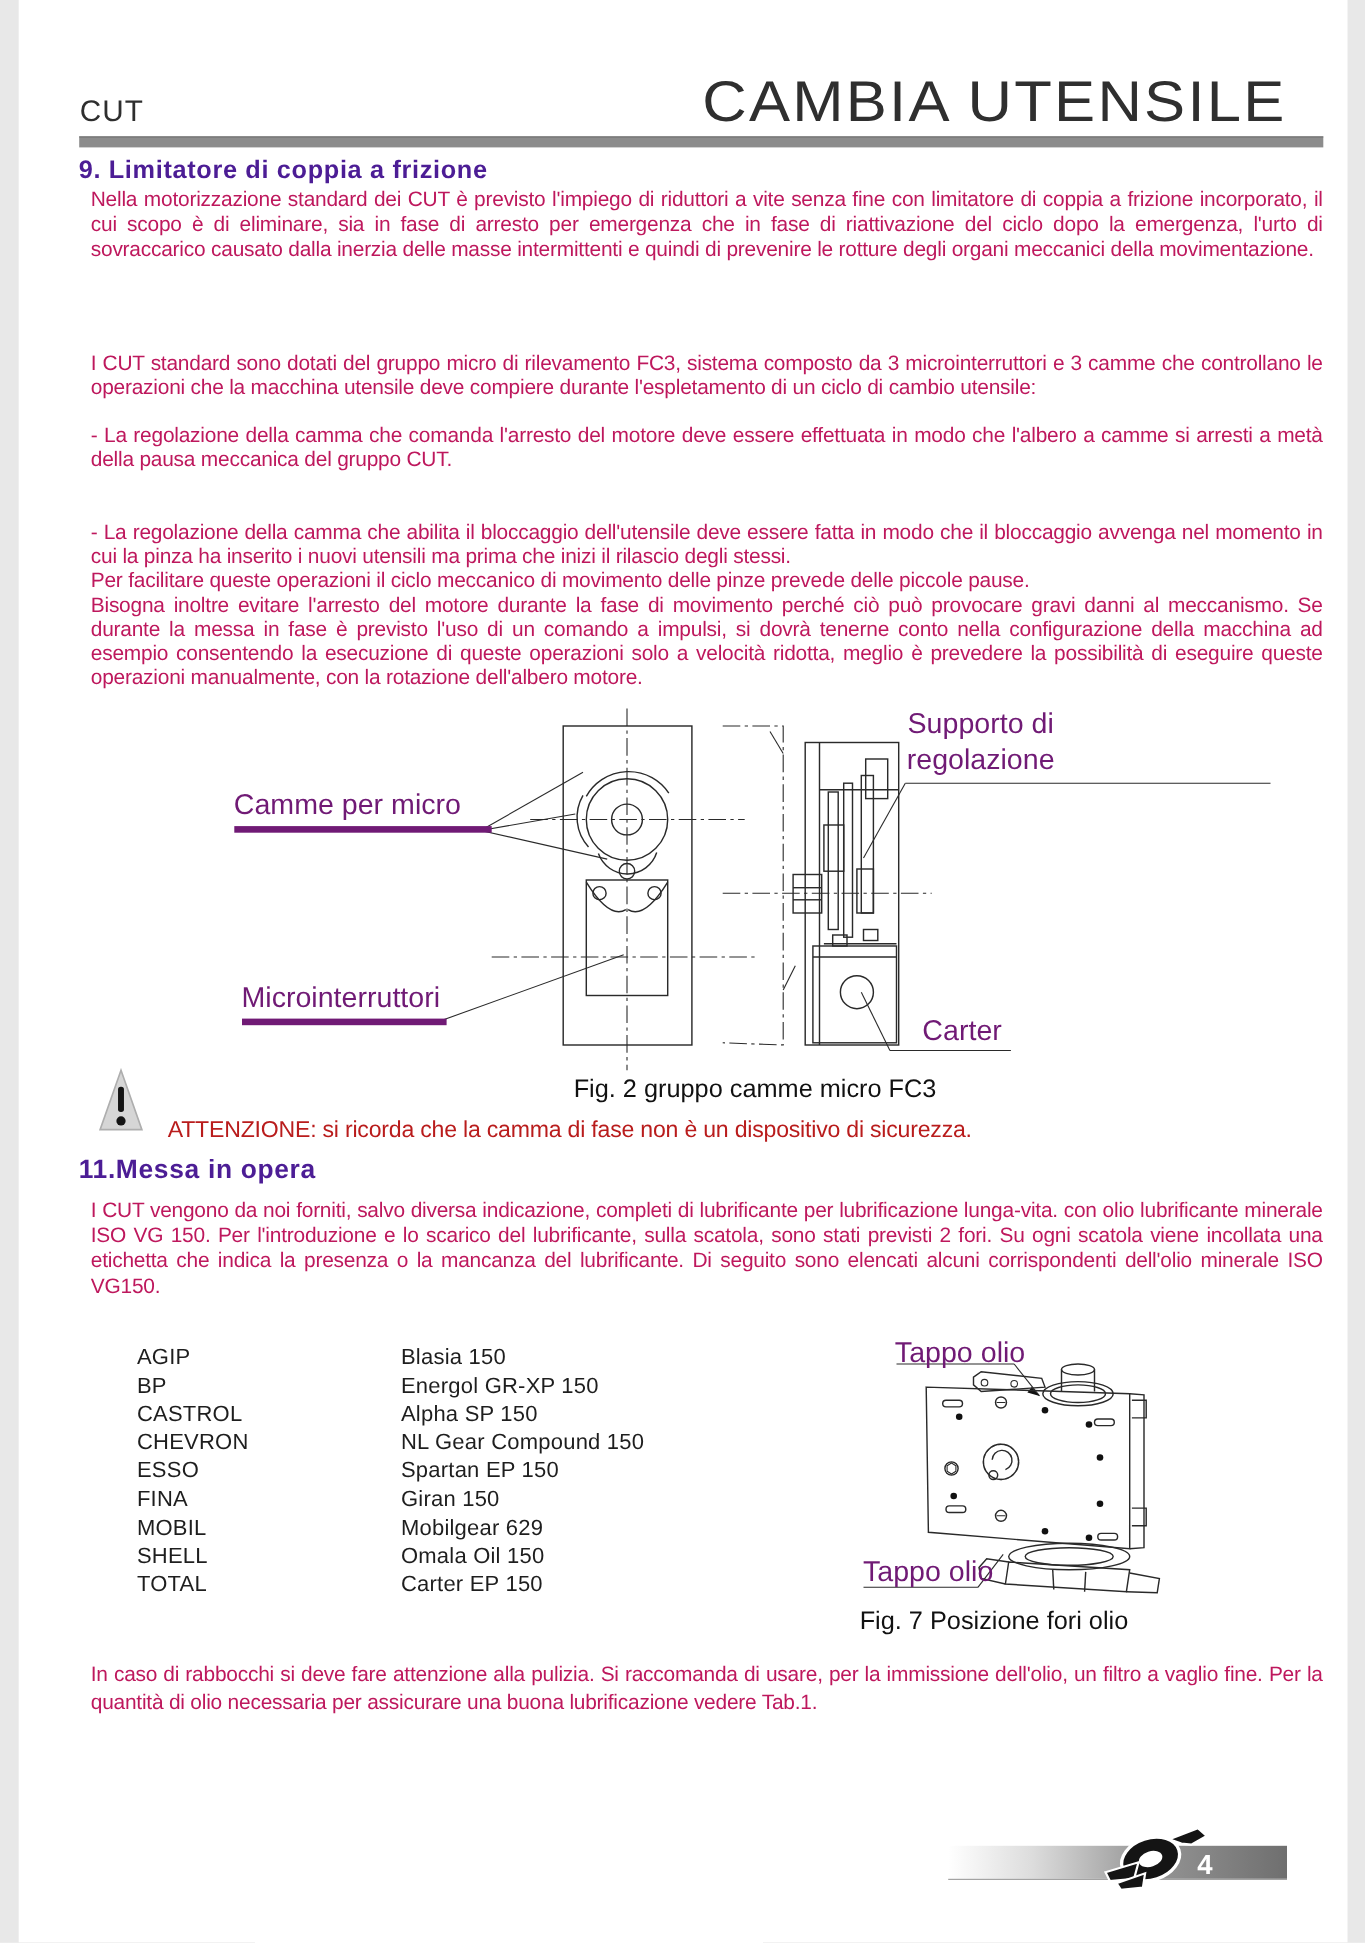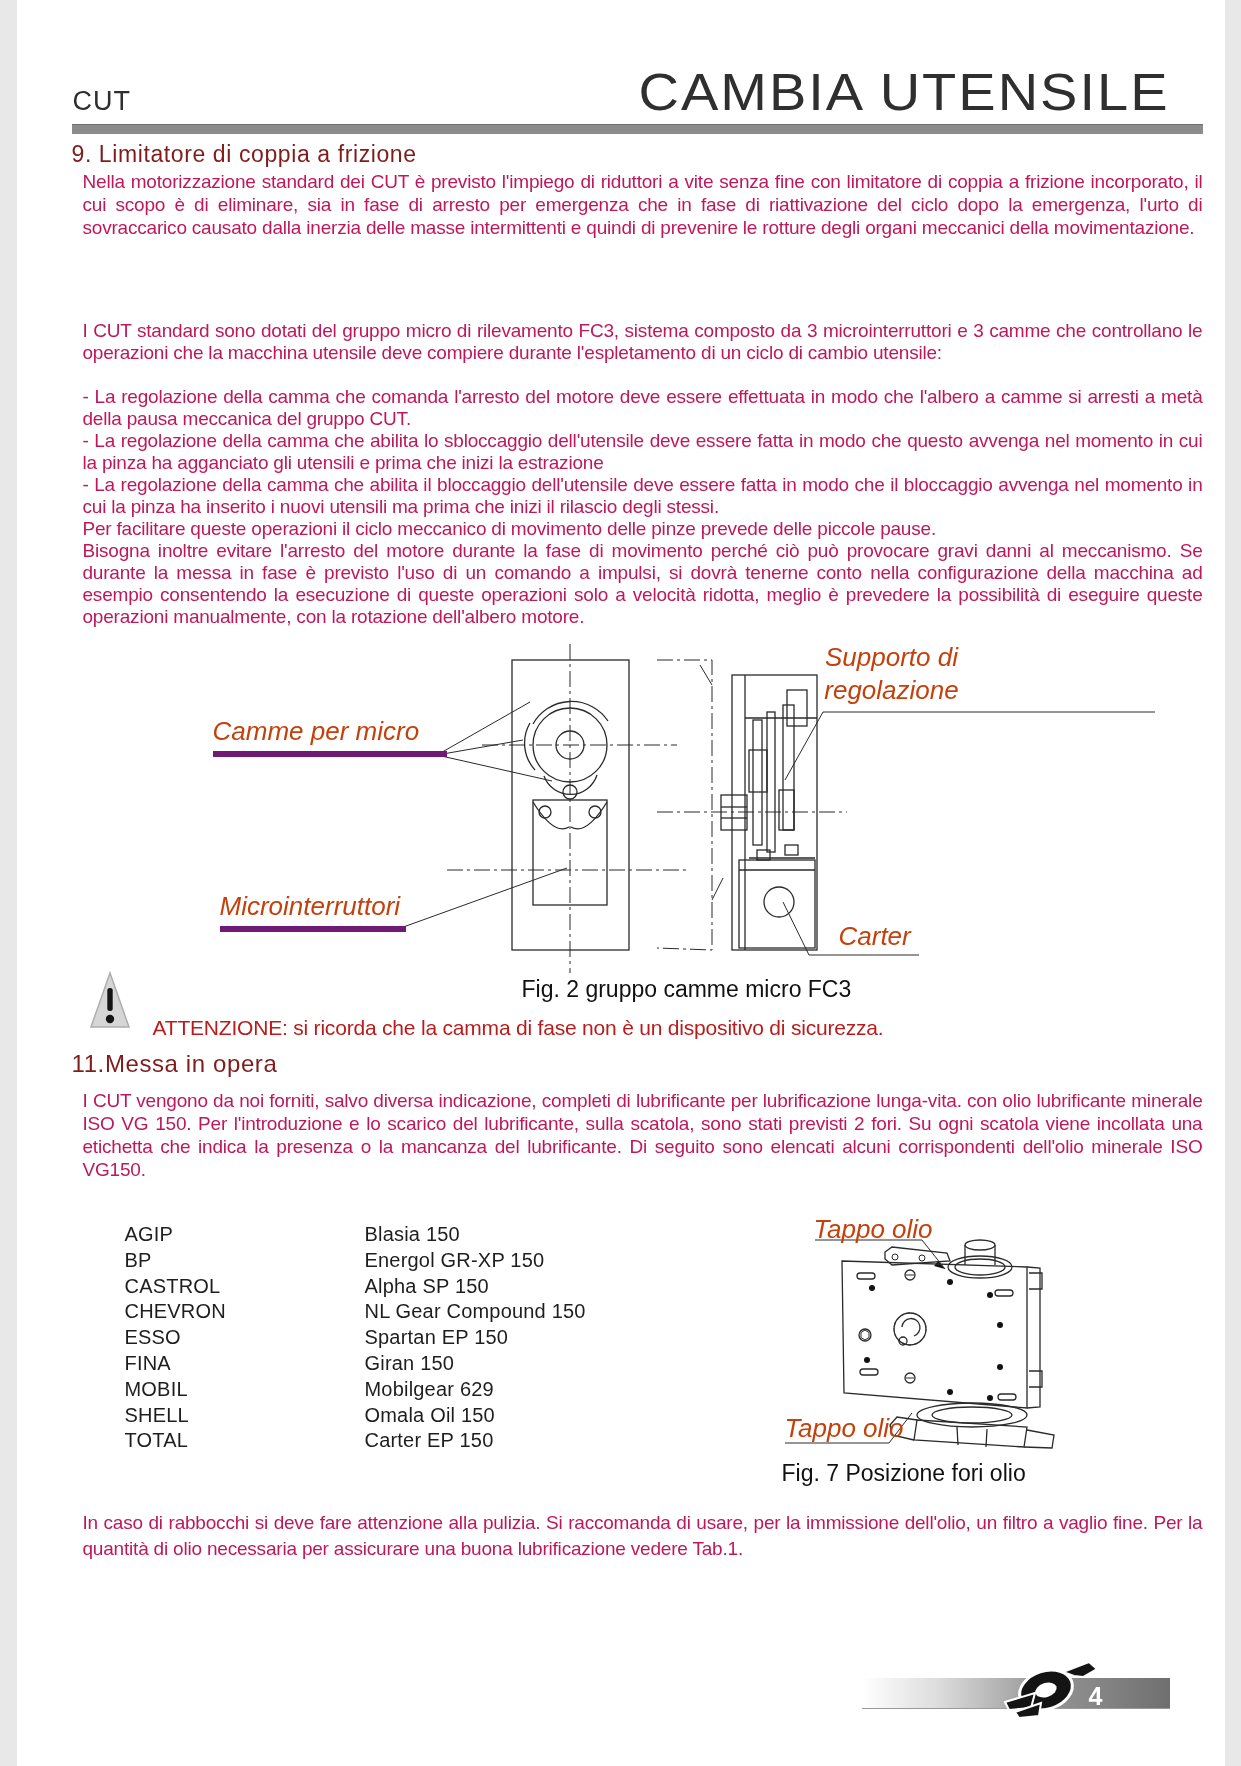--- a/index.html
+++ b/index.html
@@ -6,25 +6,25 @@
   .page{
     position:relative;width:1208px;height:1766px;background:#ffffff;
     margin:0 auto;overflow:hidden;
     font-family:"Liberation Sans","DejaVu Sans",sans-serif;color:#1e1e1e;
   }
   .abs{position:absolute;}
   .code{left:56px;top:86px;font-size:27px;letter-spacing:1px;color:#2e2e2e;}
   .title{right:55px;top:62px;font-size:56px;letter-spacing:2px;color:#2f2f2f;
          transform:scaleY(.93);transform-origin:top right;white-space:nowrap;}
   .hrule{left:55px;top:124px;width:1131px;height:9px;background:#8c8c8c;border-top:1px solid #6f6f6f;}
-  .h{left:55px;font-size:23px;font-weight:normal;color:#7f1d1d;letter-spacing:.6px;white-space:nowrap;}
+  .h{left:55px;font-size:23px;font-weight:bold;color:#4c1d95;letter-spacing:.6px;white-space:nowrap;}
   .p{left:66px;width:1120px;font-size:19px;line-height:23px;text-align:justify;
      color:#be185d;letter-spacing:-.2px;}
   .p10{line-height:22px;}
-  .figlabel{font-size:26px;color:#c2410c;white-space:nowrap;font-style:italic;}
+  .figlabel{font-size:26px;color:#701a75;white-space:nowrap;}
   .figlabel.ul{border-bottom:6px solid #701a75;padding-bottom:4px;}
   .caption{font-size:23px;color:#111;white-space:nowrap;}
   .oil-list{left:108px;top:1222px;width:620px;font-size:20px;line-height:25.8px;letter-spacing:.2px;}
   .oil-row{display:flex;}
   .oil-brand{width:240px;flex:0 0 240px;}
   .warn-text{left:136px;top:1016px;font-size:21px;color:#b91c1c;letter-spacing:-.2px;white-space:nowrap;}
   .footer-bar{left:845px;top:1678px;width:308px;height:30px;
       background:linear-gradient(90deg,#ffffff 0%,#dcdcdc 25%,#979797 58%,#6f6f6f 100%);
       border-bottom:1px solid #9a9a9a;}
   .page-num{left:1072px;top:1682px;font-size:25px;font-weight:bold;color:#ffffff;}
@@ -40,21 +40,20 @@
 
   <div class="abs code">CUT</div>
   <div class="abs title">CAMBIA UTENSILE</div>
   <div class="abs hrule"></div>
 
   <div class="abs h" style="top:141px">9. Limitatore di coppia a frizione</div>
   <div class="abs p" style="top:170px">Nella motorizzazione standard dei CUT è previsto l'impiego di riduttori a vite senza fine con limitatore di coppia a frizione incorporato, il cui scopo è di eliminare, sia in fase di arresto per emergenza che in fase di riattivazione del ciclo dopo la emergenza, l'urto di sovraccarico causato dalla inerzia delle masse intermittenti e quindi di prevenire le rotture degli organi meccanici della movimentazione.</div>
 
   <div class="abs p p10" style="top:320px">I CUT standard sono dotati del gruppo micro di rilevamento FC3, sistema composto da 3 microinterruttori e 3 camme che controllano le operazioni che la macchina utensile deve compiere durante l'espletamento di un ciclo di cambio utensile:</div>
   <div class="abs p p10" style="top:386px">- La regolazione della camma che comanda l'arresto del motore deve essere effettuata in modo che l'albero a camme si arresti a metà della pausa meccanica del gruppo CUT.</div>
-  <div class="abs p p10" style="top:430px">- La regolazione della camma che abilita lo sbloccaggio dell'utensile deve essere fatta in modo che questo avvenga nel momento in cui la pinza ha agganciato gli utensili e prima che inizi la estrazione</div>
   <div class="abs p p10" style="top:474px">- La regolazione della camma che abilita il bloccaggio dell'utensile deve essere fatta in modo che il bloccaggio avvenga nel momento in cui la pinza ha inserito i nuovi utensili ma prima che inizi il rilascio degli stessi.</div>
   <div class="abs p p10" style="top:518px">Per facilitare queste operazioni il ciclo meccanico di movimento delle pinze prevede delle piccole pause.</div>
   <div class="abs p p10" style="top:540px">Bisogna inoltre evitare l'arresto del motore durante la fase di movimento perché ciò può provocare gravi danni al meccanismo. Se durante la messa in fase è previsto l'uso di un comando a impulsi, si dovrà tenerne conto nella configurazione della macchina ad esempio consentendo la esecuzione di queste operazioni solo a velocità ridotta, meglio è prevedere la possibilità di eseguire queste operazioni manualmente, con la rotazione dell'albero motore.</div>
 
   <svg class="abs" style="left:150px;top:640px" width="990" height="335" viewBox="0 0 990 335">
 
     <rect class="ln" x="345" y="20" width="117" height="290"></rect>
     <line class="cl" x1="403" y1="4" x2="403" y2="333"></line>
     <line class="cl" x1="315" y1="105" x2="510" y2="105"></line>
     <line class="cl" x1="280" y1="230" x2="520" y2="230"></line>

